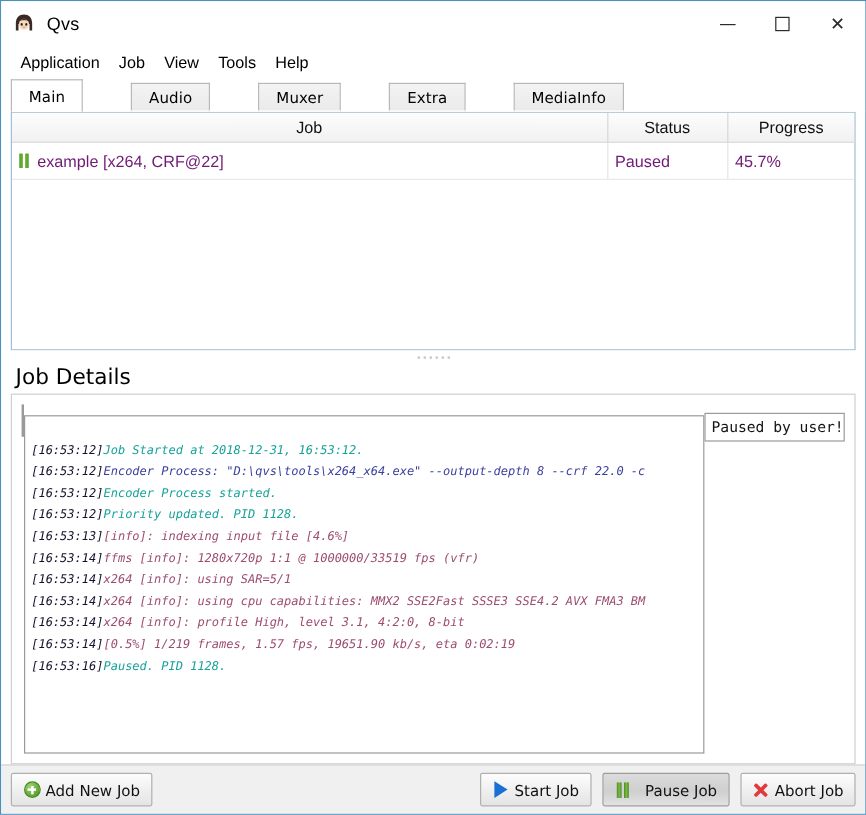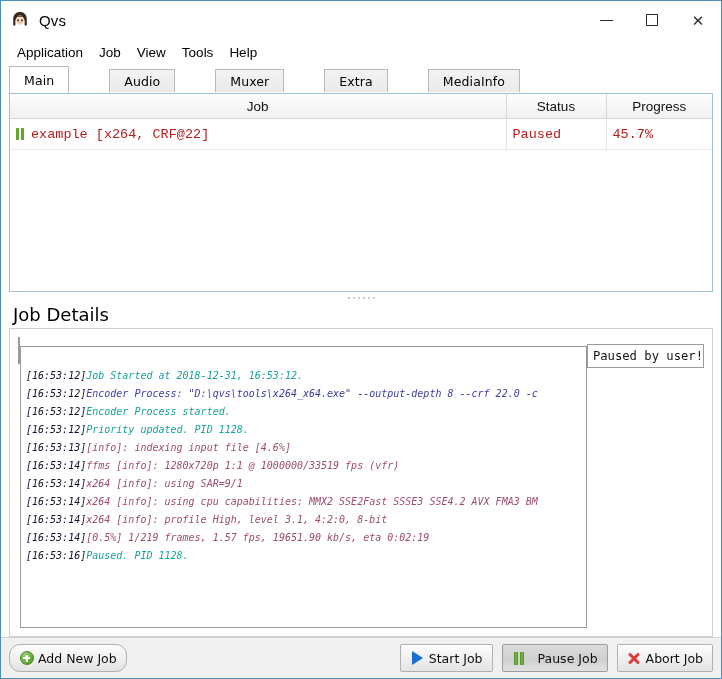--- a/index.html
+++ b/index.html
@@ -184,23 +184,22 @@
     text-align: center;
     padding: 0;
   }
   table.job-table th:last-child { border-right: none; }
   table.job-table td {
     height: 30px;
     border-right: 1px solid #e4e4e4;
     border-bottom: 1px solid #e9e9e9;
     padding: 0 6px;
     font-size: 13.5px;
-    color: #b91c1c;
+    color: #701a75;
     vertical-align: middle;
-    font-family: Liberation Mono, monospace;
   }
   table.job-table td:last-child { border-right: none; }
   .col-job   { width: 496px; }
   .col-status{ width: 100px; }
   .col-prog  { width: auto; }
   .job-cell-inner {
     display: flex;
     align-items: center;
     gap: 7px;
   }
@@ -347,21 +346,21 @@
     align-items: center;
     gap: 4px;
     padding: 0 9px;
     font-size: 12.5px;
     font-family: "DejaVu Sans", sans-serif;
     color: #111;
     cursor: default;
     margin-left: 9px;
     white-space: nowrap;
   }
-  .tb-btn:first-child { margin-left: 0; border-radius: 11px; }
+  .tb-btn:first-child { margin-left: 0; }
   .tb-btn.pressed {
     background: linear-gradient(to bottom, #dcdcdc 0%, #cfcfcf 55%, #e2e2e2 100%);
     border-color: #9d9d9d;
     gap: 11px;
   }
   .ico {
     width: 15px; height: 15px;
     display: inline-flex;
     align-items: center;
     justify-content: center;
@@ -515,21 +514,21 @@
         </div>
       </div>
 
       <div class="log-box" id="log-box">
           <div class="log-line"><span class="log-ts">[16:53:12]</span><span class="c-teal">Job Started at 2018-12-31, 16:53:12.</span></div>
           <div class="log-line"><span class="log-ts">[16:53:12]</span><span class="c-blue">Encoder Process: "D:\qvs\tools\x264_x64.exe" --output-depth 8 --crf 22.0 -c</span></div>
           <div class="log-line"><span class="log-ts">[16:53:12]</span><span class="c-teal">Encoder Process started.</span></div>
           <div class="log-line"><span class="log-ts">[16:53:12]</span><span class="c-teal">Priority updated. PID 1128.</span></div>
           <div class="log-line"><span class="log-ts">[16:53:13]</span><span class="c-mauve">[info]: indexing input file [4.6%]</span></div>
           <div class="log-line"><span class="log-ts">[16:53:14]</span><span class="c-mauve">ffms [info]: 1280x720p 1:1 @ 1000000/33519 fps (vfr)</span></div>
-          <div class="log-line"><span class="log-ts">[16:53:14]</span><span class="c-mauve">x264 [info]: using SAR=9/1</span></div>
+          <div class="log-line"><span class="log-ts">[16:53:14]</span><span class="c-mauve">x264 [info]: using SAR=5/1</span></div>
           <div class="log-line"><span class="log-ts">[16:53:14]</span><span class="c-mauve">x264 [info]: using cpu capabilities: MMX2 SSE2Fast SSSE3 SSE4.2 AVX FMA3 BM</span></div>
           <div class="log-line"><span class="log-ts">[16:53:14]</span><span class="c-mauve">x264 [info]: profile High, level 3.1, 4:2:0, 8-bit</span></div>
           <div class="log-line"><span class="log-ts">[16:53:14]</span><span class="c-mauve">[0.5%] 1/219 frames, 1.57 fps, 19651.90 kb/s, eta 0:02:19</span></div>
           <div class="log-line"><span class="log-ts">[16:53:16]</span><span class="c-teal">Paused. PID 1128.</span></div>
         </div>
 
       <div class="status-line">
         <span>Paused by user!</span>
       </div>
 

